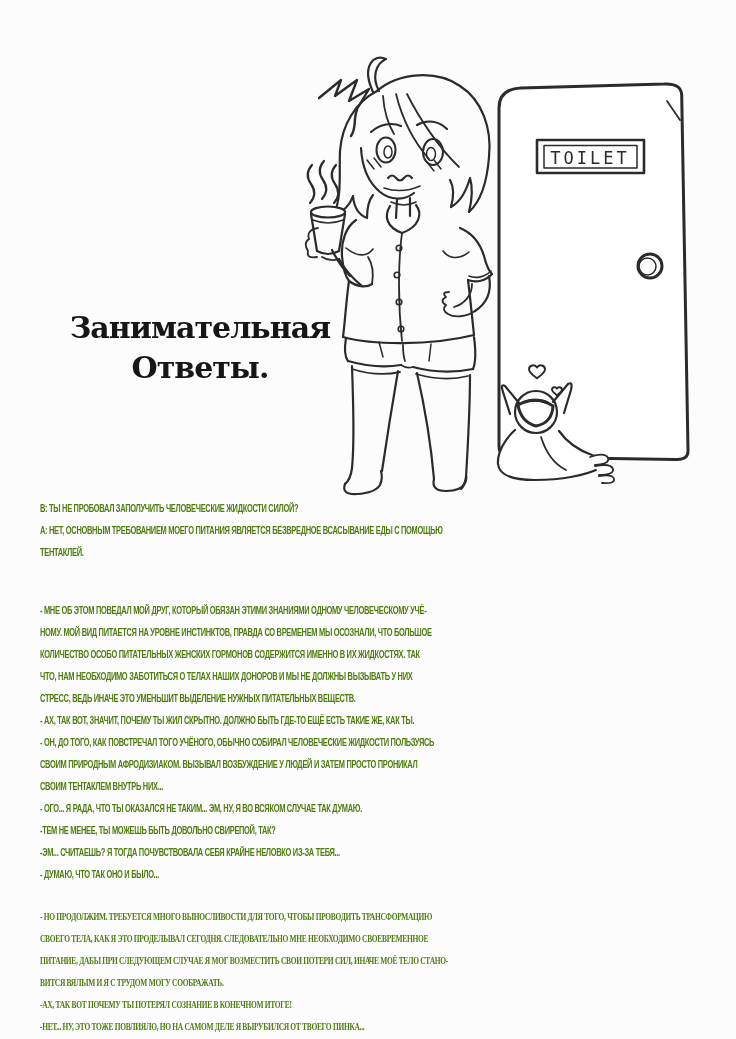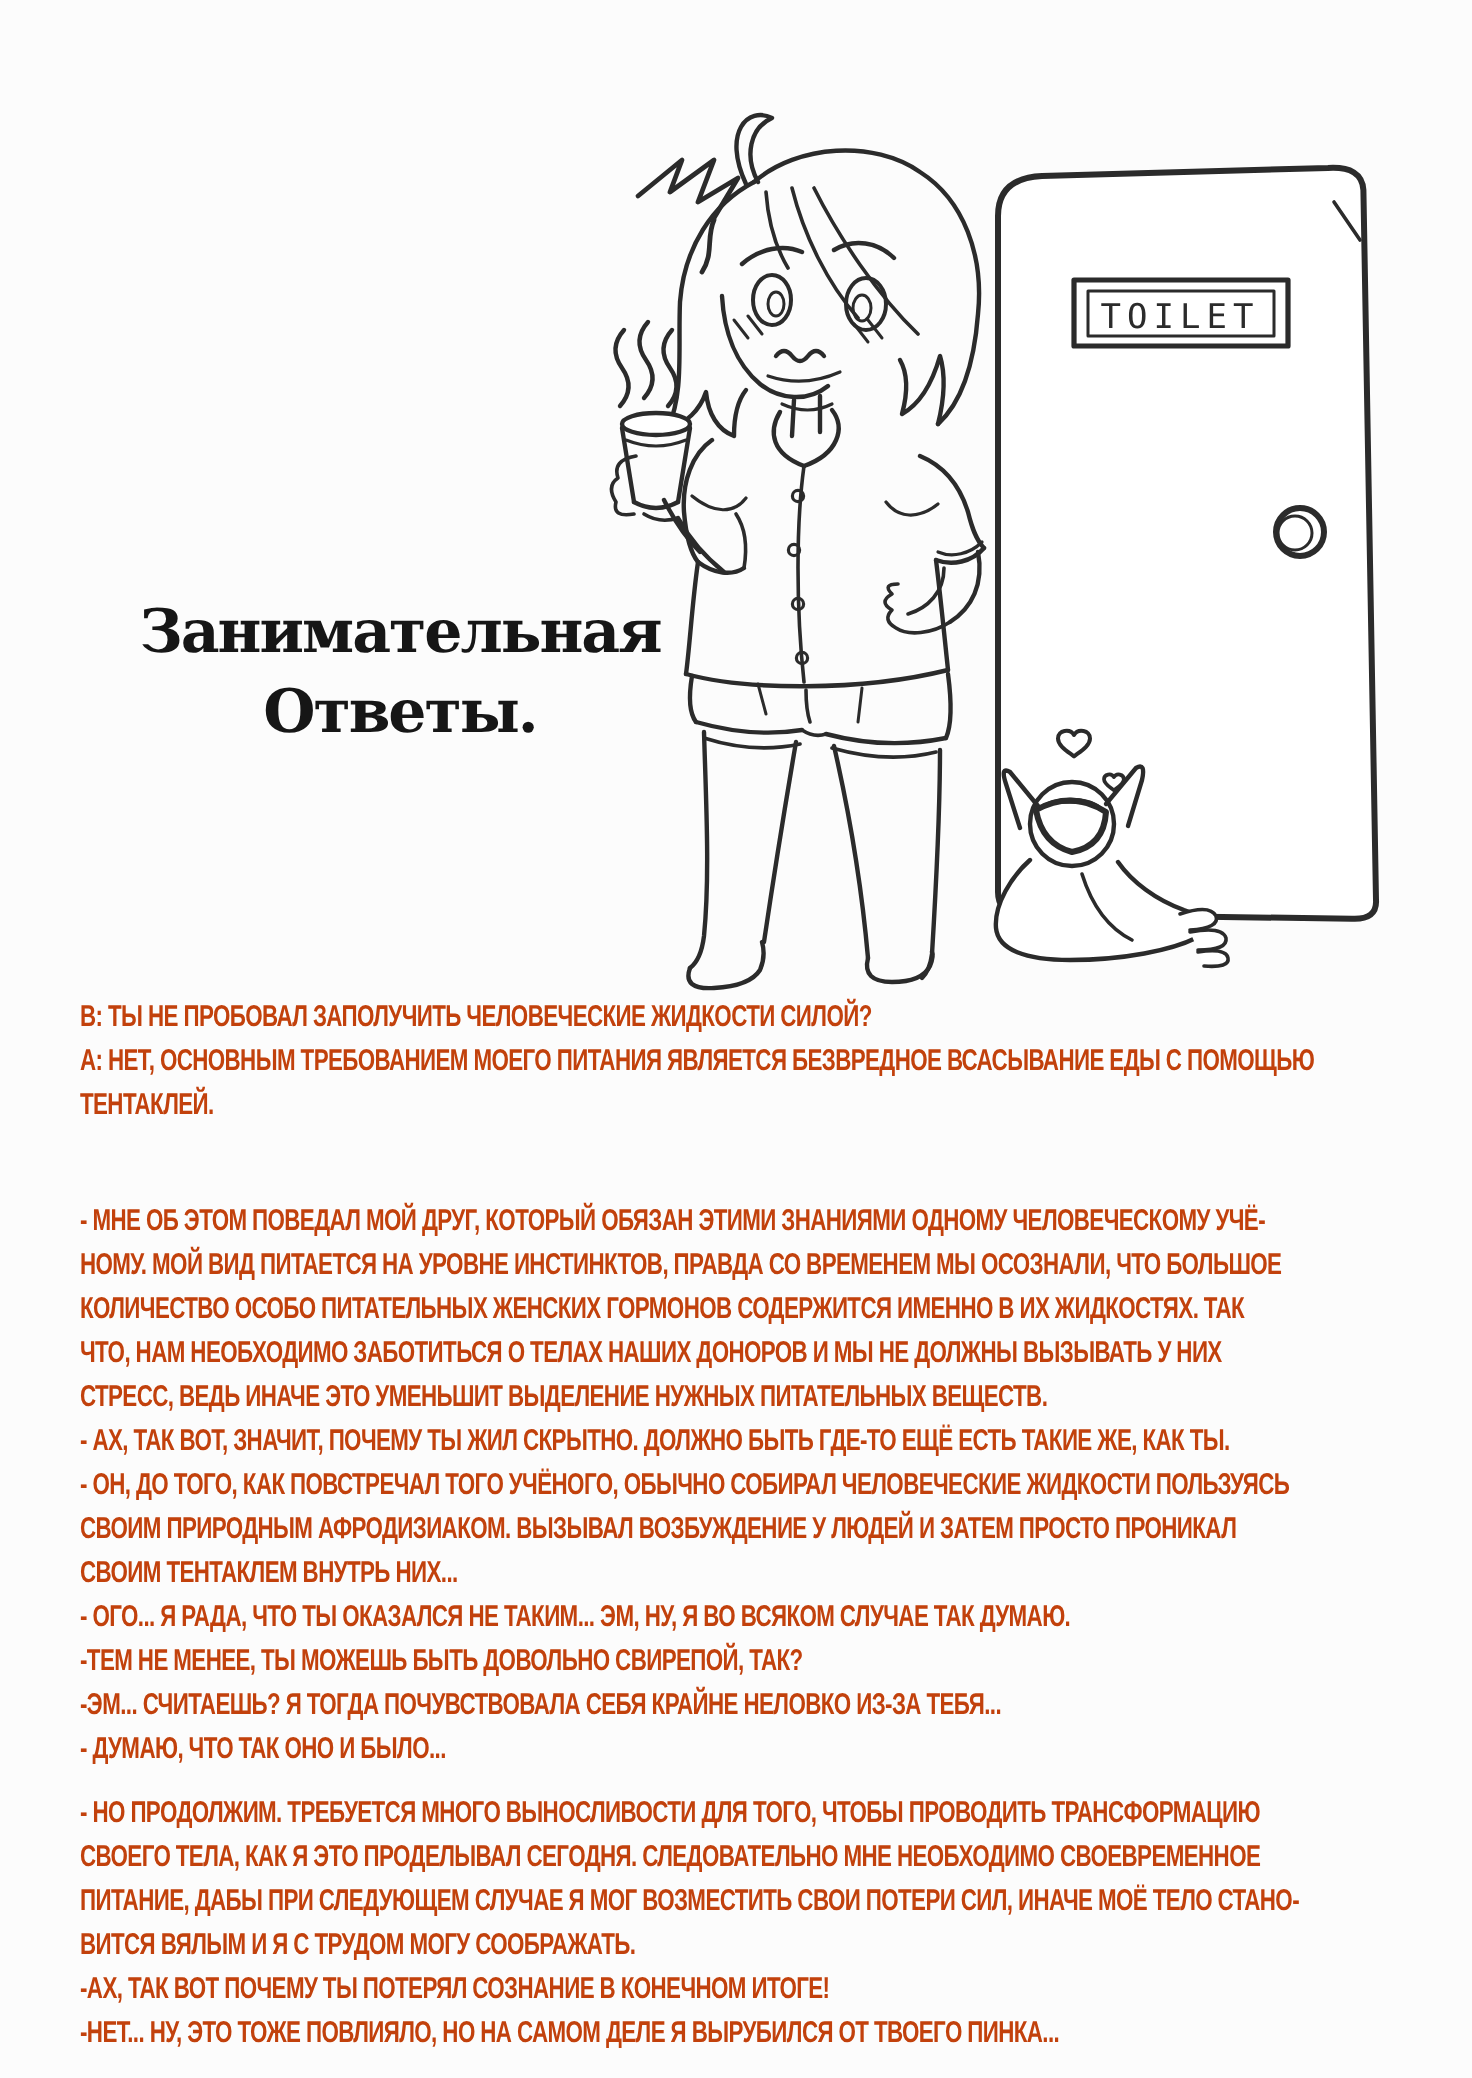--- a/index.html
+++ b/index.html
@@ -5,34 +5,34 @@
   html,body{margin:0;padding:0;}
   body{
     width:736px;height:1039px;position:relative;overflow:hidden;
     background:#fcfcfc;
     font-family:"Liberation Sans",sans-serif;
     color:#1e1e1e;
   }
   .page{position:absolute;inset:0;}
   svg{position:absolute;left:0;top:0;}
   .title-block{
-    position:absolute;left:58px;top:297px;width:284px;
+    position:absolute;left:58px;top:308px;width:284px;
     text-align:center;
     font-weight:700;font-size:30px;line-height:40px;letter-spacing:-1px;
     color:#161616;
     font-family:"DejaVu Serif","Liberation Serif",serif;
   }
   .qa-block{
     position:absolute;left:40px;top:498px;width:660px;
-    font-weight:700;font-size:15px;line-height:22px;letter-spacing:-0.4px;
-    color:#c2410c;
+    font-weight:700;font-size:10px;line-height:22px;letter-spacing:-0.4px;
+    color:#4d7c0f;
   }
   .qa-par{margin:0 0 0 0;}
   .qa-par.p2{margin-top:36px;}
-  .qa-par.p3{margin-top:10px;}
+  .qa-par.p3{margin-top:20px;font-family:Liberation Serif, serif;}
   .qa-line{
     white-space:nowrap;
     transform:scaleX(0.745);
     transform-origin:0 0;
     height:22px;
   }
   .sign-text{
     font-family:"DejaVu Sans Mono","Liberation Mono",monospace;
     font-size:17px;letter-spacing:3px;
   }

